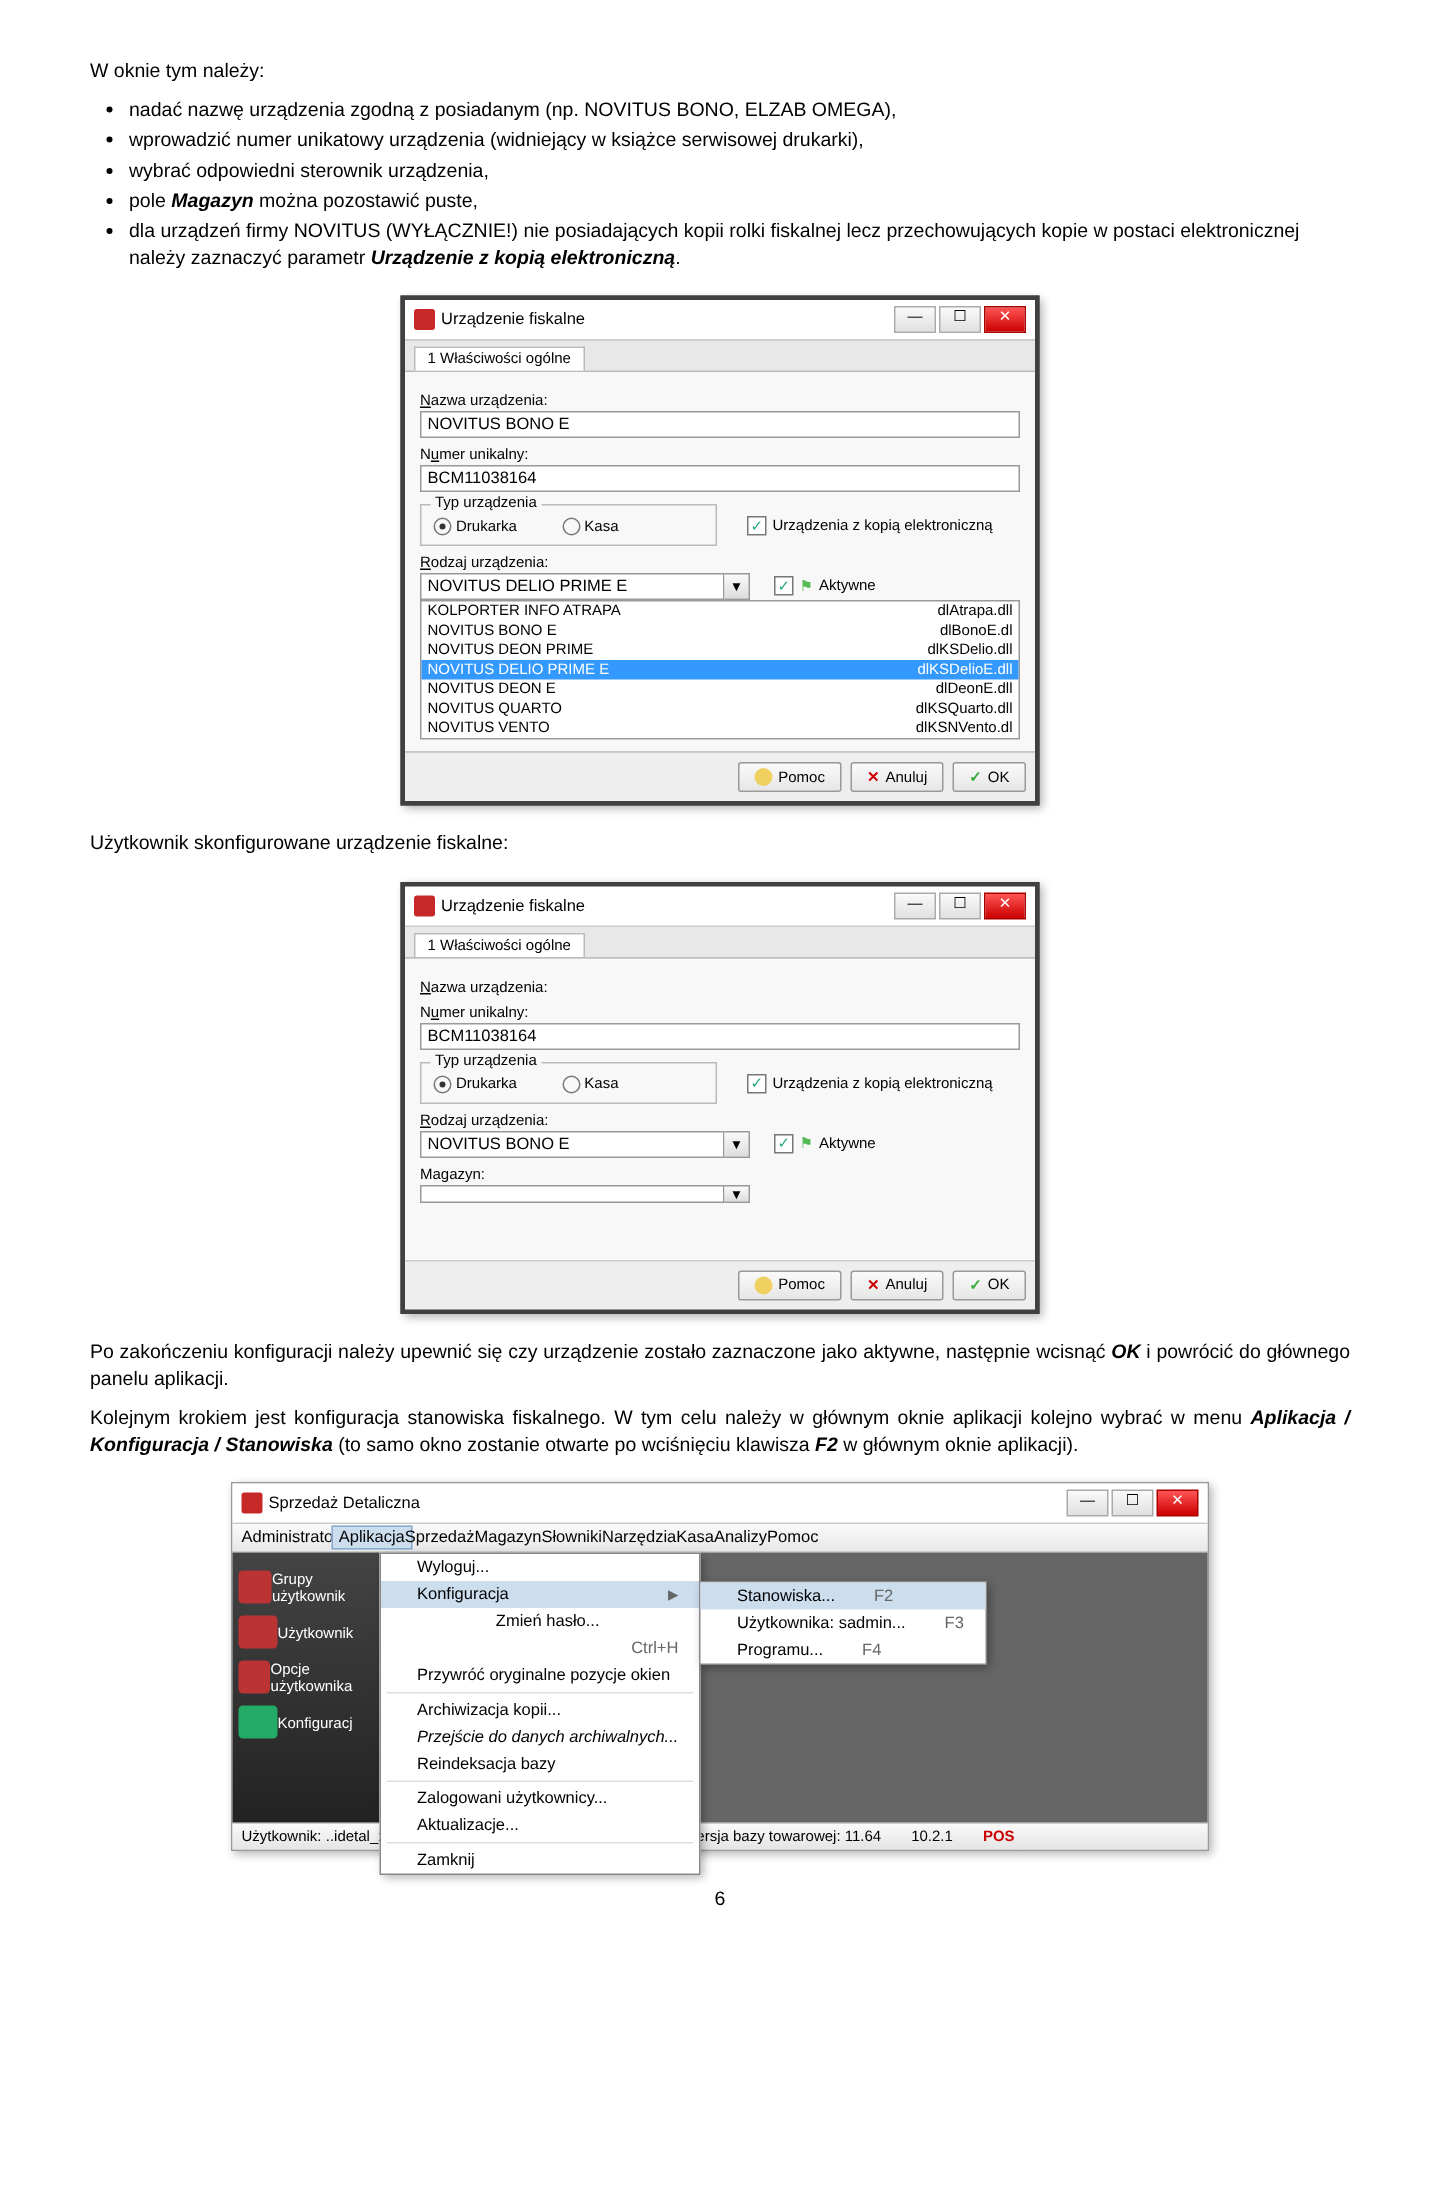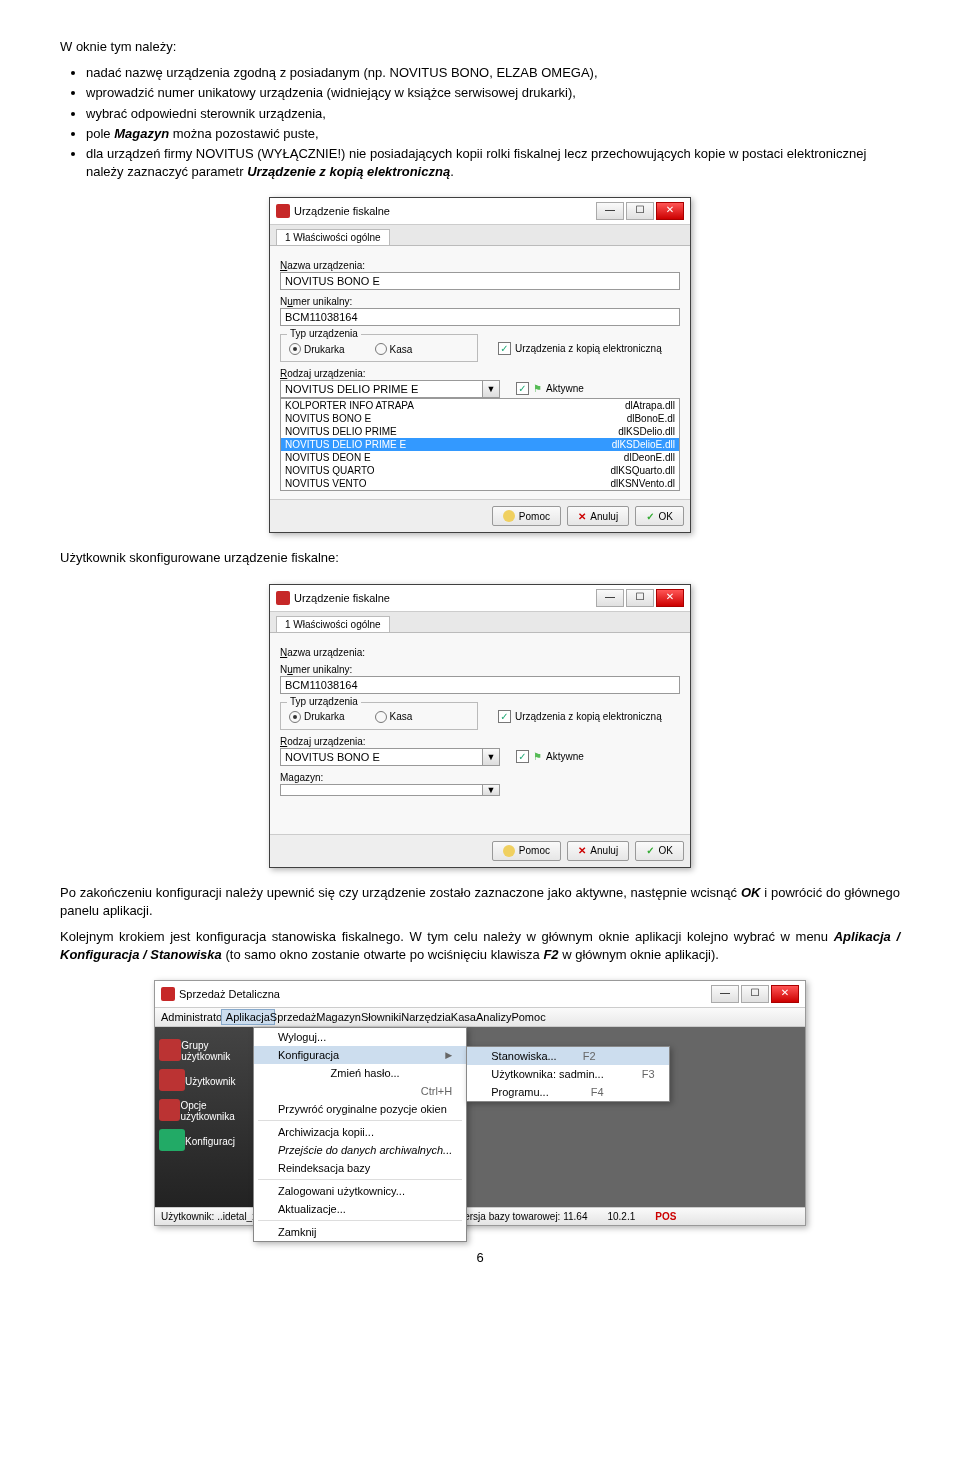--- a/index.html
+++ b/index.html
@@ -1,21 +1,21 @@
 <!DOCTYPE html>
 <html><head>
 <meta charset="utf-8">
 <style>
 body{font-family:Arial,sans-serif;font-size:13px;background:#fff;margin:0;padding:30px 60px;color:#000;width:840px}
 p{margin:8px 0;line-height:1.4;text-align:justify}
 ul{margin:4px 0 10px 0;padding-left:26px}
 li{margin:2px 0;line-height:1.4}
 .bolditalic{font-weight:bold;font-style:italic}
 .dialog-wrap{display:flex;justify-content:center;margin:16px 0}
-.dialog{background:#404040;border:1px solid #404040;width:420px;font-size:11px;box-shadow:2px 2px 6px rgba(0,0,0,.3)}
+.dialog{background:#404040;border:3px solid #404040;width:420px;font-size:11px;box-shadow:2px 2px 6px rgba(0,0,0,.3)}
 .titlebar{display:flex;align-items:center;justify-content:space-between;background:#fff;border-bottom:1px solid #ccc;padding:4px 6px}
 .titlebar .left{display:flex;align-items:center;gap:4px}
 .titlebar .ticon{width:14px;height:14px;background:#c62828;border-radius:2px}
 .winbtns{display:flex;gap:2px}
 .winbtn{width:26px;height:16px;border:1px solid #aaa;background:linear-gradient(#fafafa,#e0e0e0);font-size:10px;text-align:center;line-height:14px}
 .winbtn.close{background:linear-gradient(#f55,#c00);color:#fff;border-color:#a00}
 .tabrow{background:#e8e8e8;padding:4px 6px 0 6px;border-bottom:1px solid #bbb}
 .tab{display:inline-block;background:#fff;border:1px solid #bbb;border-bottom:none;padding:2px 8px;font-size:10px}
 .dbody{background:#f8f8f8;padding:8px 10px}
 .fld-label{font-size:10px;margin-top:6px}
@@ -130,21 +130,21 @@
     <div class="listbox" id="list1">
           <div class="listrow">
             <span>KOLPORTER INFO ATRAPA</span>
             <span>dlAtrapa.dll</span>
           </div>
           <div class="listrow">
             <span>NOVITUS BONO E</span>
             <span>dlBonoE.dl</span>
           </div>
           <div class="listrow">
-            <span>NOVITUS DELIO PRIME</span>
+            <span>NOVITUS DEON PRIME</span>
             <span>dlKSDelio.dll</span>
           </div>
           <div class="listrow sel">
             <span>NOVITUS DELIO PRIME E</span>
             <span>dlKSDelioE.dll</span>
           </div>
           <div class="listrow">
             <span>NOVITUS DEON E</span>
             <span>dlDeonE.dll</span>
           </div>
@@ -309,26 +309,26 @@
               <span class="arrow">▶</span>
               <div class="submenu">
                 <div class="di hover">
                   <span class="dicon"></span>
                   <span>Stanowiska...</span>
                   <span style="margin-left:20px;color:#666">F2</span>
                 </div>
                 <div class="di">
                   <span class="dicon"></span>
                   <span>Użytkownika: sadmin...</span>
-                  <span style="margin-left:32px;color:#666">F3</span>
+                  <span style="margin-left:20px;color:#666">F3</span>
                 </div>
                 <div class="di">
                   <span class="dicon"></span>
                   <span>Programu...</span>
-                  <span style="margin-left:36px;color:#666">F4</span>
+                  <span style="margin-left:20px;color:#666">F4</span>
                 </div>
               </div>
             </div>
             <div class="di" style="position: relative; flex-direction: column;">
               <span class="dicon"></span>
               <span>Zmień hasło...</span>
               <span style="margin-left:auto;color:#666">Ctrl+H</span>
             </div>
             <div class="di" style="position: relative;">
               <span class="dicon"></span>

